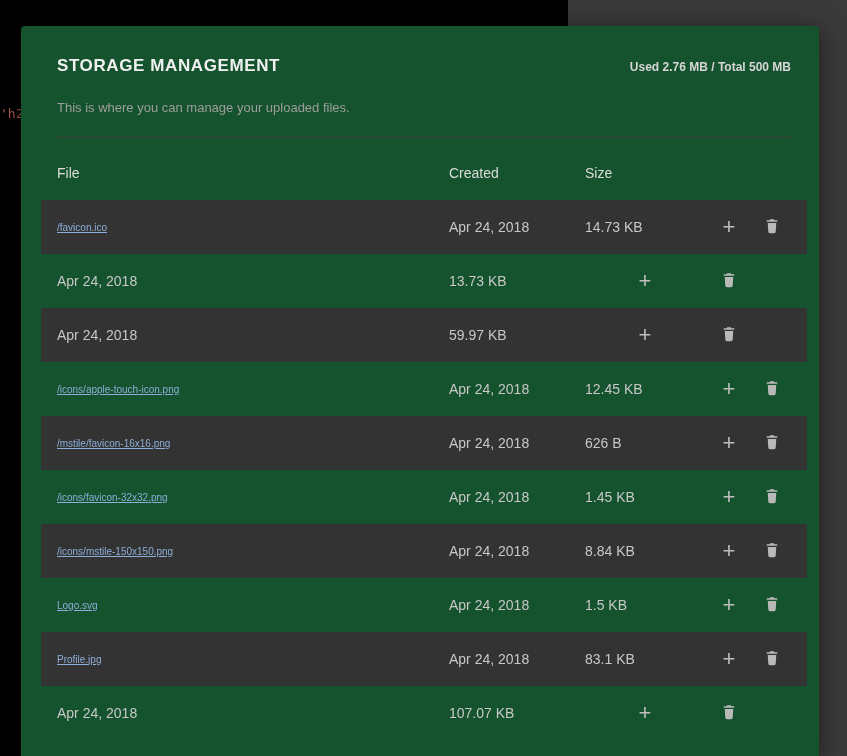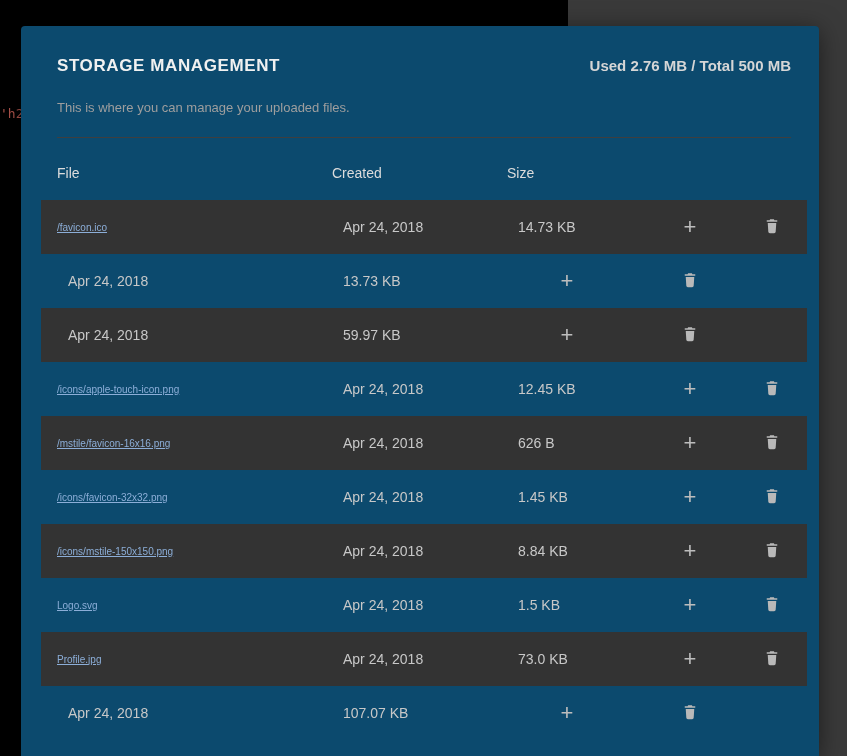--- a/index.html
+++ b/index.html
@@ -24,41 +24,41 @@
     color: #b5574f;
     font-family: "DejaVu Sans Mono", monospace;
     font-size: 13px;
     white-space: nowrap;
   }
 
   .modal {
     position: absolute;
     left: 21px; top: 26px;
     width: 798px; height: 730px;
-    background: #0c4a6e;
+    background: #14532d;
     border-radius: 4px 4px 0 0;
     box-shadow: 0 4px 24px rgba(0,0,0,0.5);
     padding: 30px 28px 0 36px;
     overflow: hidden;
   }
 
   .modal-header {
     display: flex;
     justify-content: space-between;
     align-items: baseline;
   }
   .modal-title {
     color: #f1f1f1;
     font-size: 17px;
     font-weight: bold;
     letter-spacing: 0.6px;
   }
   .usage {
     color: #d6d6d6;
-    font-size: 15px;
+    font-size: 12px;
     font-weight: bold;
   }
 
   .subtitle {
     margin-top: 24px;
     color: #9e9e9e;
     font-size: 13px;
   }
 
   .divider {
@@ -70,36 +70,34 @@
 
   .table { margin-top: 0; }
 
   .trow {
     display: grid;
     grid-template-columns: 1fr 136px 120px 48px 38px;
     align-items: center;
     min-height: 54px;
     padding: 0 16px;
     margin: 0 -16px;
-    gap: 39px;
   }
   .thead-row {
     min-height: 62px;
     padding-top: 8px;
   }
   .trow.stripe { background: #333333; }
 
   .th {
     color: #dcdcdc;
     font-size: 14px;
   }
   .cell {
     color: #c8c8c8;
     font-size: 14px;
-    margin-left: 11px;
   }
   .file-link {
     color: #8caed8;
     font-size: 10px;
     text-decoration: underline;
     cursor: pointer;
     overflow: hidden;
     text-overflow: ellipsis;
     white-space: nowrap;
     justify-self: start;
@@ -277,21 +275,21 @@
         <svg class="trash-svg" viewBox="0 0 24 24" aria-hidden="true">
           <path d="M9.5 3 L14.5 3 L15.2 4.2 L19 4.2 L19 6.2 L5 6.2 L5 4.2 L8.8 4.2 Z"></path>
           <path d="M6.3 8 L17.7 8 L16.9 19.8 C16.82 20.9 15.9 21.7 14.8 21.7 L9.2 21.7 C8.1 21.7 7.18 20.9 7.1 19.8 Z"></path>
         </svg>
       </span>
     </button>
   </div>
           <div class="trow stripe">
     <a class="file-link" href="#">Profile.jpg</a>
     <div class="cell">Apr 24, 2018</div>
-    <div class="cell">73.0 KB</div>
+    <div class="cell">83.1 KB</div>
     <button class="icon-btn">
       <span class="add-glyph">+</span>
     </button>
     <button class="icon-btn">
       <span>
         <svg class="trash-svg" viewBox="0 0 24 24" aria-hidden="true">
           <path d="M9.5 3 L14.5 3 L15.2 4.2 L19 4.2 L19 6.2 L5 6.2 L5 4.2 L8.8 4.2 Z"></path>
           <path d="M6.3 8 L17.7 8 L16.9 19.8 C16.82 20.9 15.9 21.7 14.8 21.7 L9.2 21.7 C8.1 21.7 7.18 20.9 7.1 19.8 Z"></path>
         </svg>
       </span>

